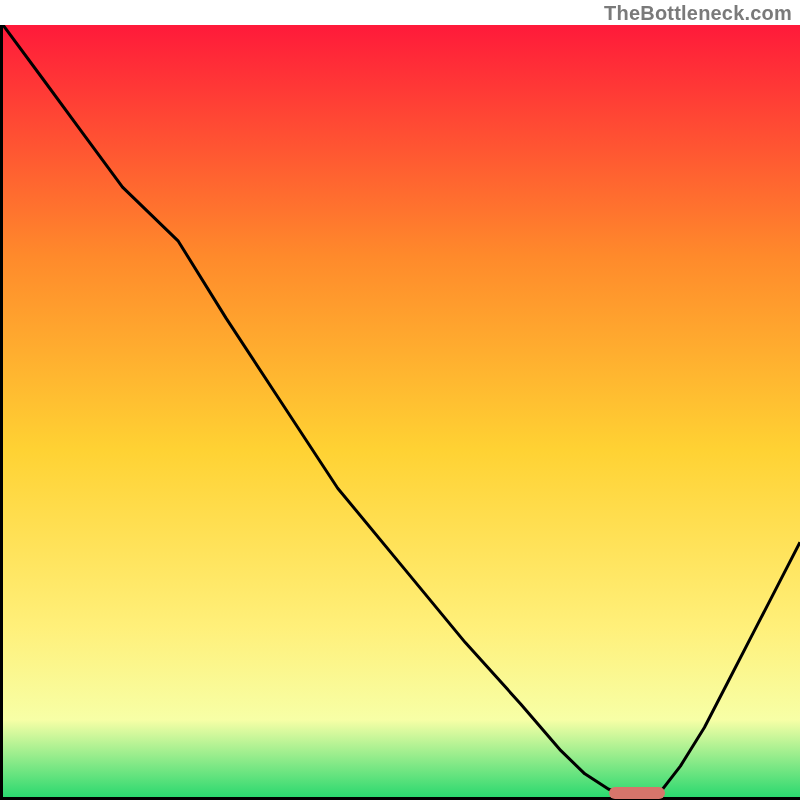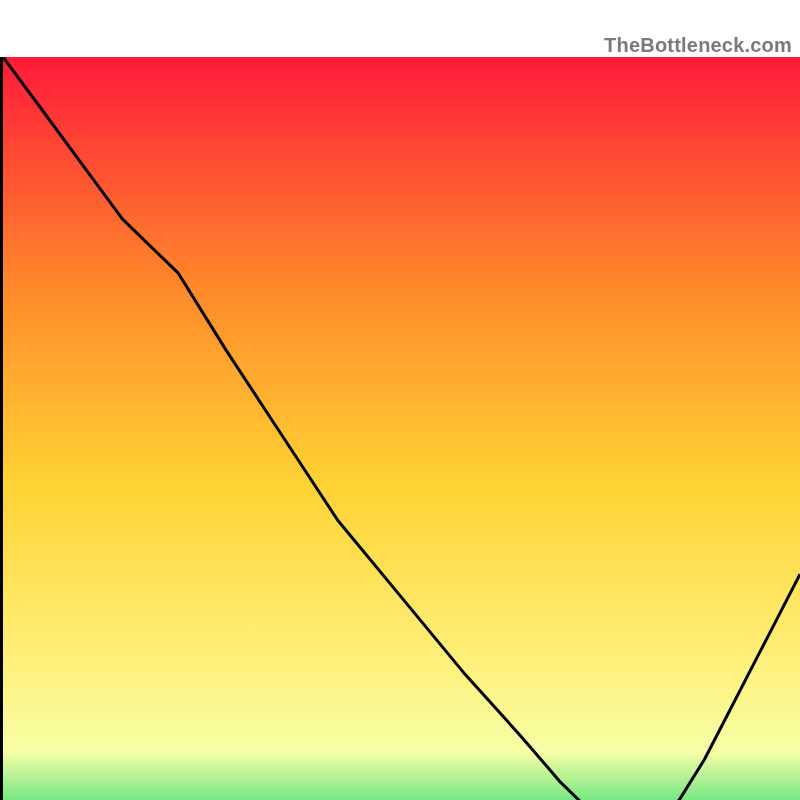--- a/index.html
+++ b/index.html
@@ -7,21 +7,20 @@
     padding: 0;
     width: 800px;
     height: 800px;
     overflow: hidden;
     background: #fff;
   }
   .chart-container {
     position: relative;
     width: 800px;
     height: 688px;
-    margin-top: 32px;
   }
   .watermark {
     position: absolute;
     top: 2px;
     right: 8px;
     font-family: Arial, Helvetica, sans-serif;
     font-size: 20px;
     font-weight: bold;
     color: #7a7a7a;
     letter-spacing: 0.2px;

